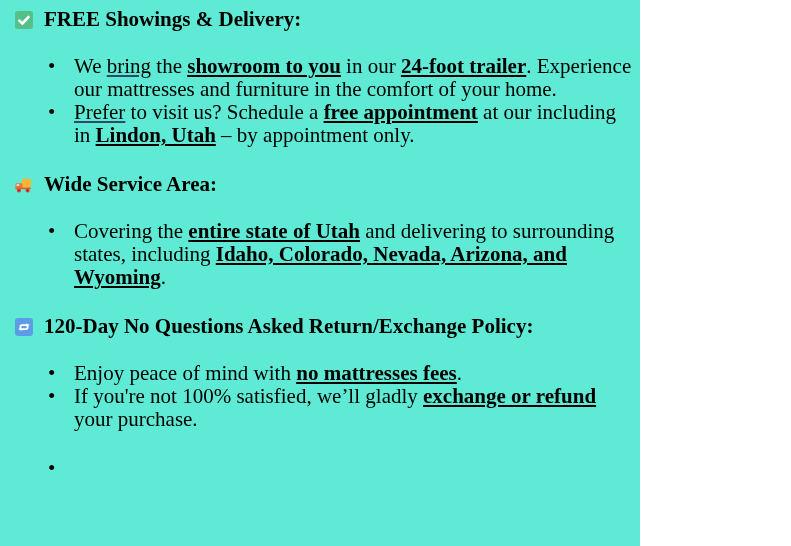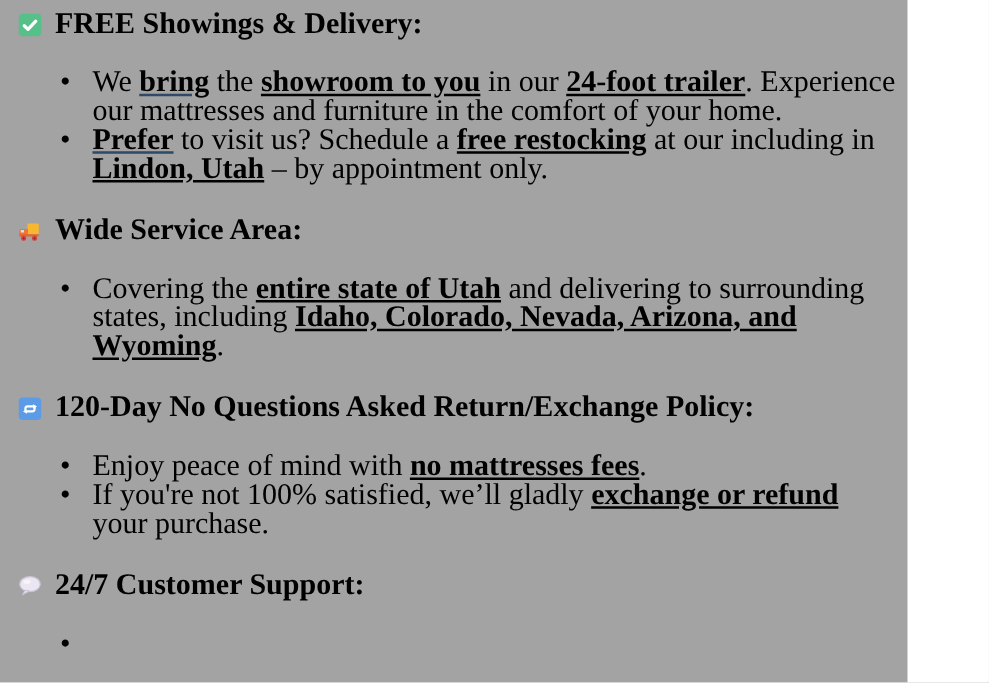--- a/index.html
+++ b/index.html
@@ -1,25 +1,25 @@
 <!DOCTYPE html>
 <html><head>
 <meta charset="utf-8">
 <style>
   html, body { margin: 0; padding: 0; background: #ffffff; }
   .doc {
-    width: 726px;
+    width: 640px;
     height: 546px;
     box-sizing: border-box;
     padding: 8px 6px 0 14px;
     overflow: hidden;
-    background: #a3a3a3;
+    background: #5eead4;
     color: #000000;
     font-family: "Liberation Serif", "DejaVu Serif", serif;
-    font-size: 24px;
+    font-size: 21px;
     line-height: 23px;
   }
   .heading {
     display: flex;
     align-items: center;
     gap: 10px;
     font-weight: bold;
     margin: 0 0 24px 0;
   }
   .icon {
@@ -34,21 +34,21 @@
     margin: 0 0 26px 0;
     padding: 0 0 0 60px;
   }
   ul.bullets li { position: relative; }
   .marker {
     position: absolute;
     left: -26px;
     top: 0;
   }
   .b { font-weight: bold; text-decoration: underline; }
-  .u { text-decoration: underline; text-decoration-color: #2e4a66; font-weight: bold; }
+  .u { text-decoration: underline; text-decoration-color: #2e4a66; }
 </style>
 </head>
 <body>
 
 <div class="doc">
 
   <div>
     <div class="heading">
       <span class="icon">
         <svg viewBox="0 0 20 20">
@@ -58,21 +58,21 @@
       </span>
       <span>FREE Showings &amp; Delivery:</span>
     </div>
     <ul class="bullets">
       <li>
         <span class="marker">•</span>
         <span><span>We </span><span class="u">bring</span><span> the </span><span class="b">showroom to you</span><span> in our </span><span class="b">24-foot trailer</span><span>. Experience our mattresses and furniture in the comfort of your home.</span></span>
       </li>
       <li>
         <span class="marker">•</span>
-        <span><span class="u">Prefer</span><span> to visit us? Schedule a </span><span class="b">free restocking</span><span> at our including in </span><span class="b">Lindon, Utah</span><span> – by appointment only.</span></span>
+        <span><span class="u">Prefer</span><span> to visit us? Schedule a </span><span class="b">free appointment</span><span> at our including in </span><span class="b">Lindon, Utah</span><span> – by appointment only.</span></span>
       </li>
     </ul>
   </div>
 
   <div>
     <div class="heading">
       <span class="icon">
         <svg viewBox="0 0 20 20">
           <rect x="8" y="3.8" width="9" height="8.8" rx="0.8" fill="#F7B731"></rect>
           <path d="M2.2 8.2 h6.2 v5 H1.4 v-3.2 z" fill="#F2762E"></path>
@@ -113,30 +113,20 @@
         <span><span>Enjoy peace of mind with </span><span class="b">no mattresses fees</span><span>.</span></span>
       </li>
       <li>
         <span class="marker">•</span>
         <span><span>If you're not 100% satisfied, we’ll gladly </span><span class="b">exchange or refund</span><span> your purchase.</span></span>
       </li>
     </ul>
   </div>
 
   <div>
-    <div class="heading">
-      <span class="icon">
-        <svg viewBox="0 0 20 20">
-          <ellipse cx="10" cy="8.3" rx="8.2" ry="6" fill="#ECE6F3" stroke="#C9C2D6" stroke-width="0.9"></ellipse>
-          <path d="M6.2 13.2 L4 16.8 L9.4 13.9 z" fill="#ECE6F3" stroke="#C9C2D6" stroke-width="0.9" stroke-linejoin="round"></path>
-          <ellipse cx="7.6" cy="6.4" rx="3" ry="1.7" fill="#F8F5FB" opacity="0.9"></ellipse>
-        </svg>
-      </span>
-      <span>24/7 Customer Support:</span>
-    </div>
     <ul class="bullets">
       <li>
         <span class="marker">•</span>
       </li>
     </ul>
   </div>
 
 </div>
 
 </body></html>

